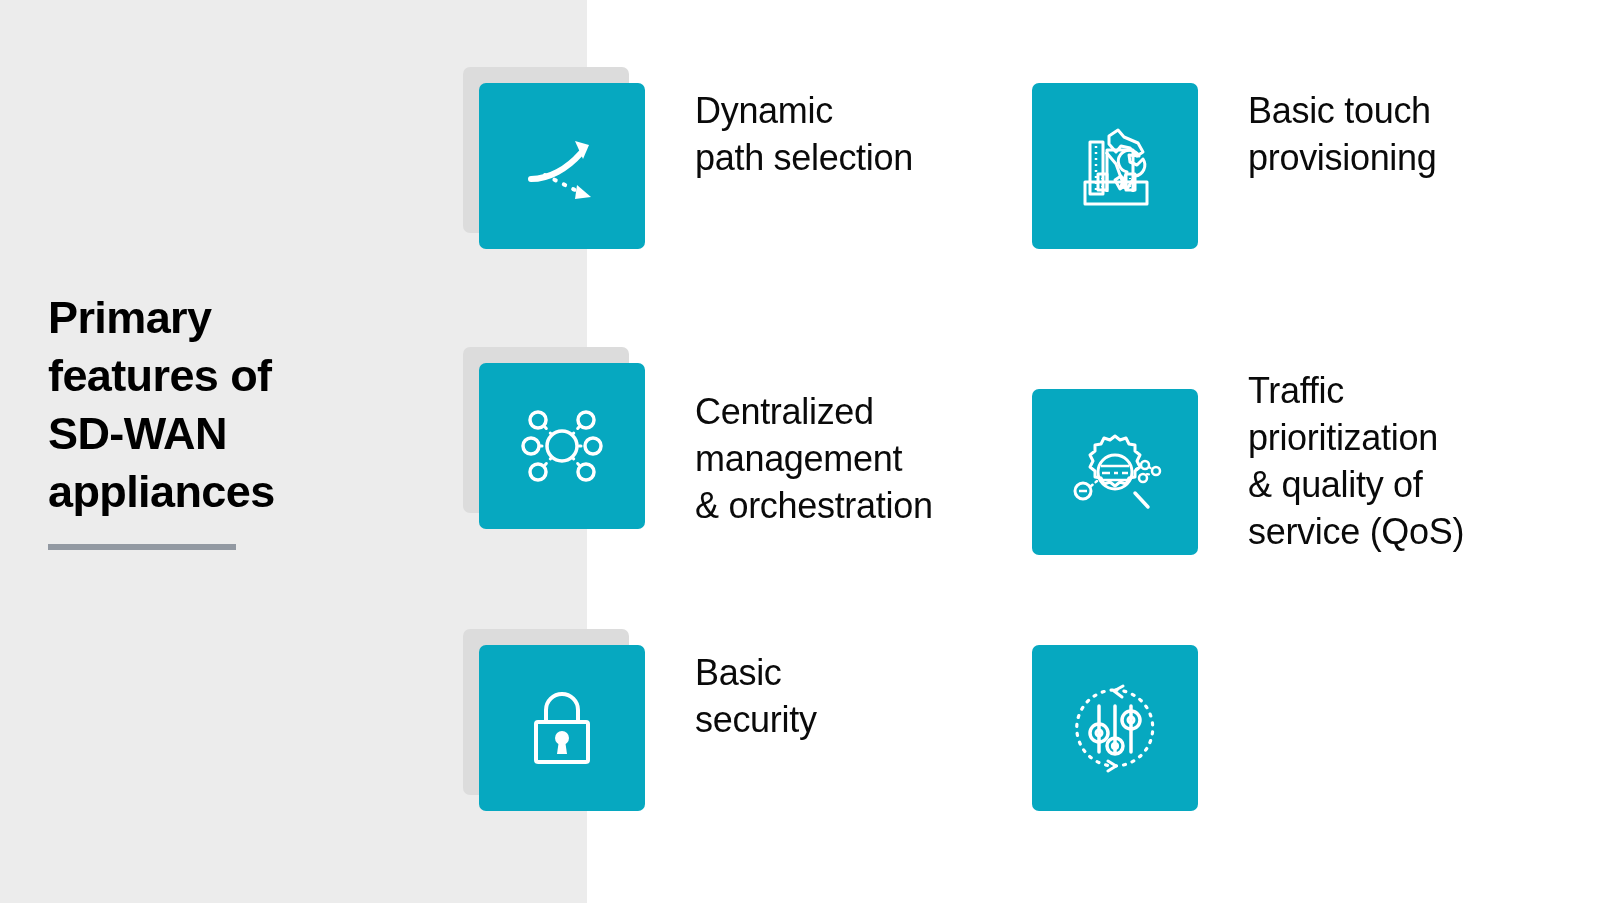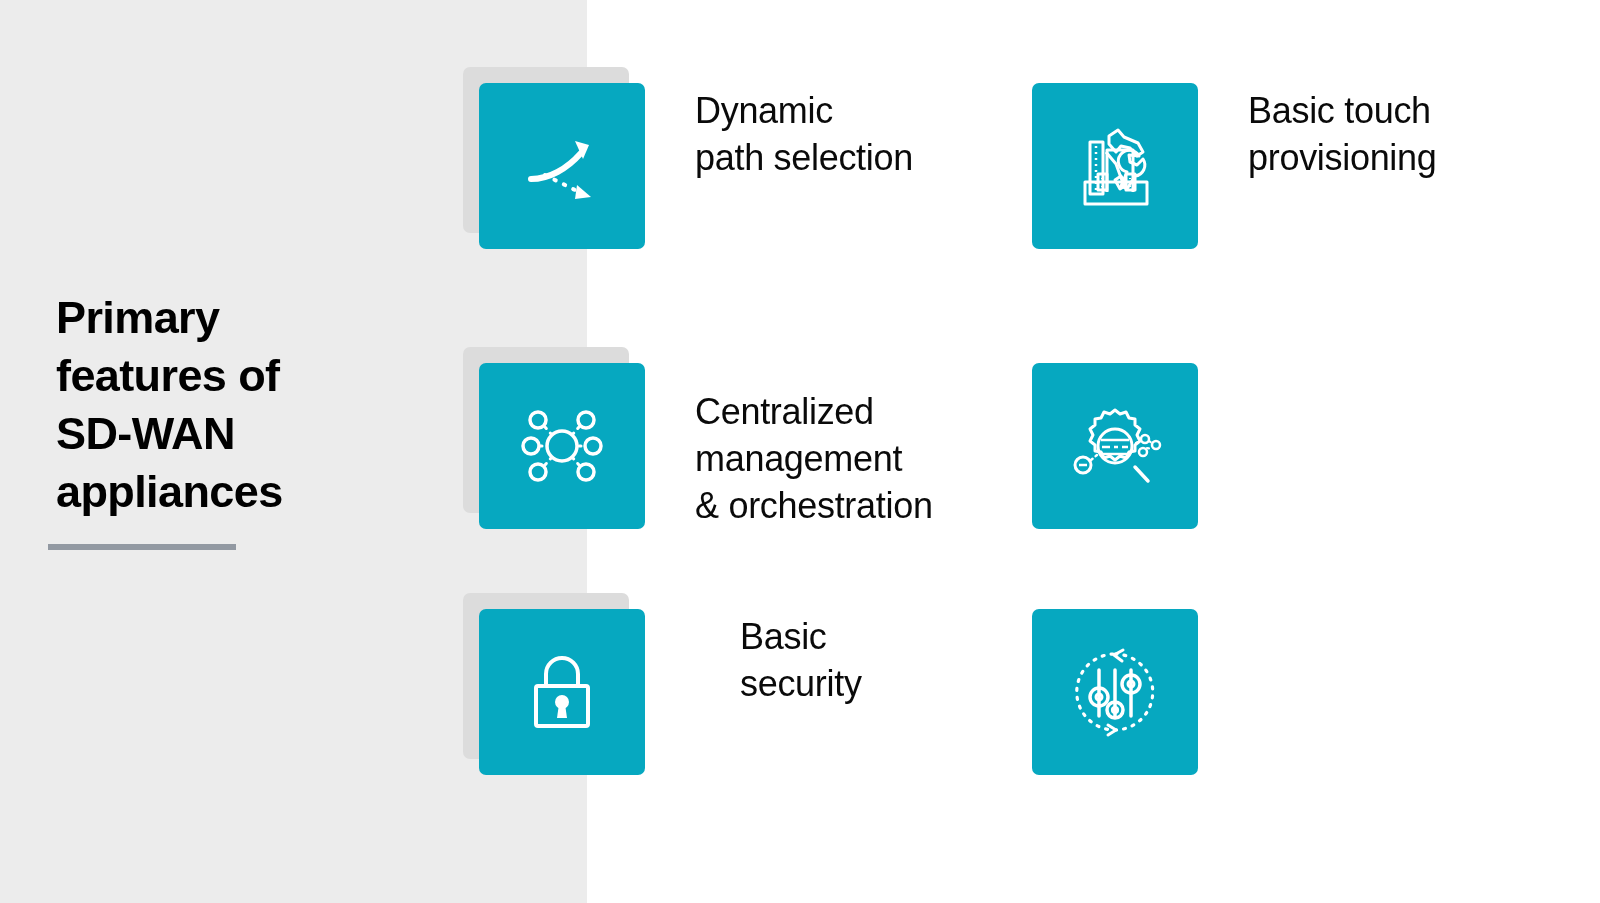--- a/index.html
+++ b/index.html
@@ -10,21 +10,21 @@
     overflow:hidden;
   }
   #stage{ position:relative; width:1600px; height:903px; background:#ffffff; }
 
   
   .left-panel{
     position:absolute; left:0; top:0; width:587px; height:903px;
     background:#ECECEC;
   }
   .title-block{
-    position:absolute; left:56px; top:289px; width:330px;
+    position:absolute; left:48px; top:289px; width:330px;
   }
   .title{
     font-size:45px; line-height:58px; font-weight:700; color:#000000;
     letter-spacing:-0.6px; white-space:pre-line;
   }
   .title-rule{
     position:absolute; left:48px; top:544px; width:188px; height:6px;
     background:#9299A2;
   }
 
@@ -44,21 +44,21 @@
   }
   .tile svg{ display:block; }
 
   .label{
     margin-left:50px; font-size:36px; line-height:47px; font-weight:400;
     color:#0A0A0A; letter-spacing:-0.3px; white-space:pre-line;
     padding-top:4px;
   }
 
   
-  .r1{ top:83px; }  .r2{ top:363px;align-items:flex-end; } .r3{ top:609px;gap:45px; }
+  .r1{ top:83px; }  .r2{ top:363px;align-items:flex-end; } .r3{ top:645px; }
   .c1{ left:479px; } .c2{ left:1032px; }
   .c1 .label{ width:330px; }
   .c2 .label{ width:340px; }
 </style>
 </head>
 <body>
 
 <div id="stage">
 
   <div class="left-panel">
@@ -184,20 +184,24 @@
                 <g stroke-width="2.2" stroke-dasharray="2 4" stroke-linecap="round">
                   <path d="M70 46 L74 44"></path>
                   <path d="M83 44 L86 46"></path>
                   <path d="M81 51 L86 52"></path>
                 </g>
               </g>
             </svg>
           </span>
         </div>
       </div>
+      <div class="label">Traffic
+prioritization
+&amp; quality of
+service (QoS)</div>
     </div>
 
     <div class="feature r3 c1">
       <div class="tile-wrap">
         <div class="tile-shadow"></div>
         <div class="tile">
           <span>
             <svg width="92" height="92" viewBox="0 0 92 92">
               <g stroke="#fff" fill="none" stroke-width="4">
                 <path d="M30 40 V28 a16 16 0 0 1 32 0 v12"></path>

